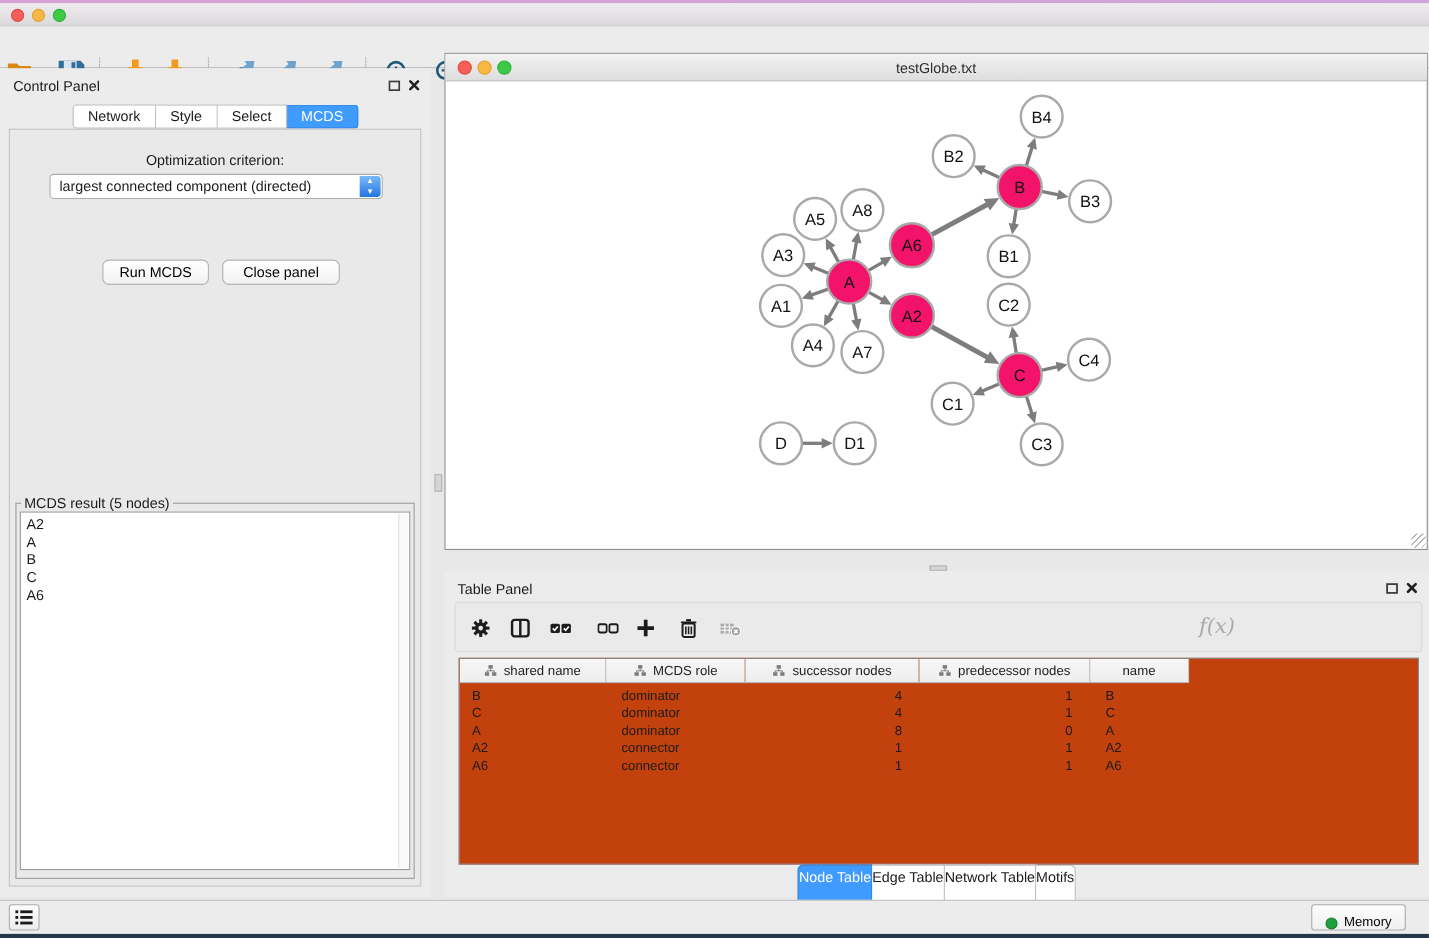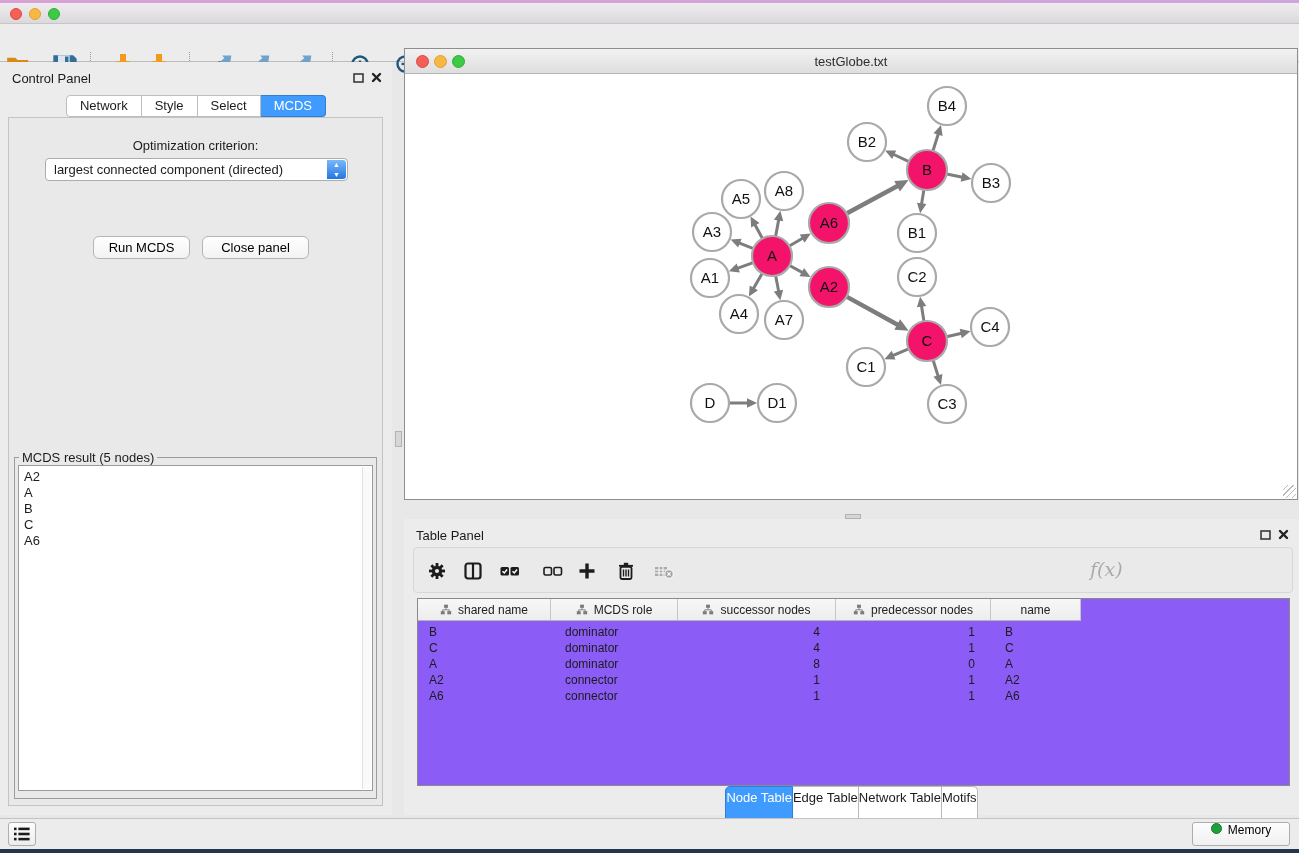--- a/index.html
+++ b/index.html
@@ -58,38 +58,38 @@
   .net-canvas { position:absolute; left:0; top:25px; width:892px; height:425px; }
   .resize-corner { position:absolute; right:1px; bottom:1px; width:13px; height:13px;
     background:repeating-linear-gradient(135deg,transparent 0 3px,#b9b9b9 3px 4px); }
 
   
   .table-panel { position:absolute; left:404px; top:519px; width:895px; height:296px; background:#ececec; }
   .tp-toolbar { position:absolute; left:9px; right:6px; top:28px; height:46px; background:#eaeaea; border:1px solid #d7d7d7; border-radius:4px; }
   .tp-btn { position:absolute; top:10px; width:26px; height:26px; background:none; border:none; padding:3px; cursor:pointer; }
   .tp-btn svg { width:20px; height:20px; display:block; }
   .fx { position:absolute; left:676px; top:10px; font-family:"DejaVu Serif",serif; font-style:italic; font-size:19px; color:#a9a9a9; background:none; border:none; cursor:default; }
-  .node-table { position:absolute; left:13px; width:873px; top:79px; height:188px; background:#8b5cf6; border:1px solid #8a8a8a; overflow:hidden; }
+  .node-table { position:absolute; left:13px; width:873px; top:79px; height:188px; background:#c2410c; border:1px solid #8a8a8a; overflow:hidden; }
   .nt-header { display:flex; height:22px; }
   .nt-hcell { background:linear-gradient(#f7f7f7,#ededed); border-right:1px solid #c6c6c6; border-bottom:1px solid #b5b5b5; display:flex; align-items:center; justify-content:center; gap:6px; font-size:12px; color:#222; }
   .nt-hcell svg { width:12px; height:11px; }
   .nt-row { display:flex; height:16px; font-size:12px; align-items:center; }
   .nt-cell { overflow:hidden; white-space:nowrap; }
   .nt-body { padding-top:3px; }
   .tp-tabs { position:absolute; left:0; right:0; top:267px; display:flex; justify-content:center; }
   .tp-tab { height:39px; line-height:21px; padding:0 0; font-size:13px; background:#fff; border:1px solid #b9b9b9; border-left:none; cursor:pointer; }
   .tp-tab:first-child { border-left:1px solid #b9b9b9; border-radius:5px 0 0 5px; }
   .tp-tab:last-child { border-radius:0 5px 5px 0; }
   .tp-tab.active { color:#fff; border-color:#2f7fd6; }
 
   
   .statusbar { position:absolute; left:0; top:818px; width:100%; height:31px; background:#ececec; border-top:1px solid #c3c3c3; }
   .sb-list { position:absolute; left:8px; top:3px; width:28px; height:24px; background:linear-gradient(#fdfdfd,#ededed); border:1px solid #adadad; border-radius:3px; cursor:pointer; padding:3px 4px; }
   .sb-list svg { width:18px; height:16px; display:block; }
-  .memory-btn { position:absolute; right:9px; top:3px; height:24px; width:98px; background:linear-gradient(#fdfdfd,#f0f0f0); border:1px solid #adadad; border-radius:3px; font-size:12px; font-family:"Liberation Sans",sans-serif; cursor:pointer; display:flex; align-items:flex-start; justify-content:center; gap:6px; }
+  .memory-btn { position:absolute; right:21px; top:3px; height:24px; width:86px; background:linear-gradient(#fdfdfd,#f0f0f0); border:1px solid #adadad; border-radius:3px; font-size:12px; font-family:"Liberation Sans",sans-serif; cursor:pointer; display:flex; align-items:flex-end; justify-content:center; gap:6px; }
   .mem-dot { width:11px; height:11px; border-radius:50%; background:#1ea03c; border:1px solid #157a2c; }
   .desktop-bottom { position:absolute; left:0; top:849px; width:100%; height:4px; background:#24364a; }
 </style>
 </head>
 <body>
 
 <div class="desktop-top"></div>
 <div class="titlebar">
   <span class="tl red" style="left:10px"></span>
   <span class="tl yel" style="left:29px"></span>

